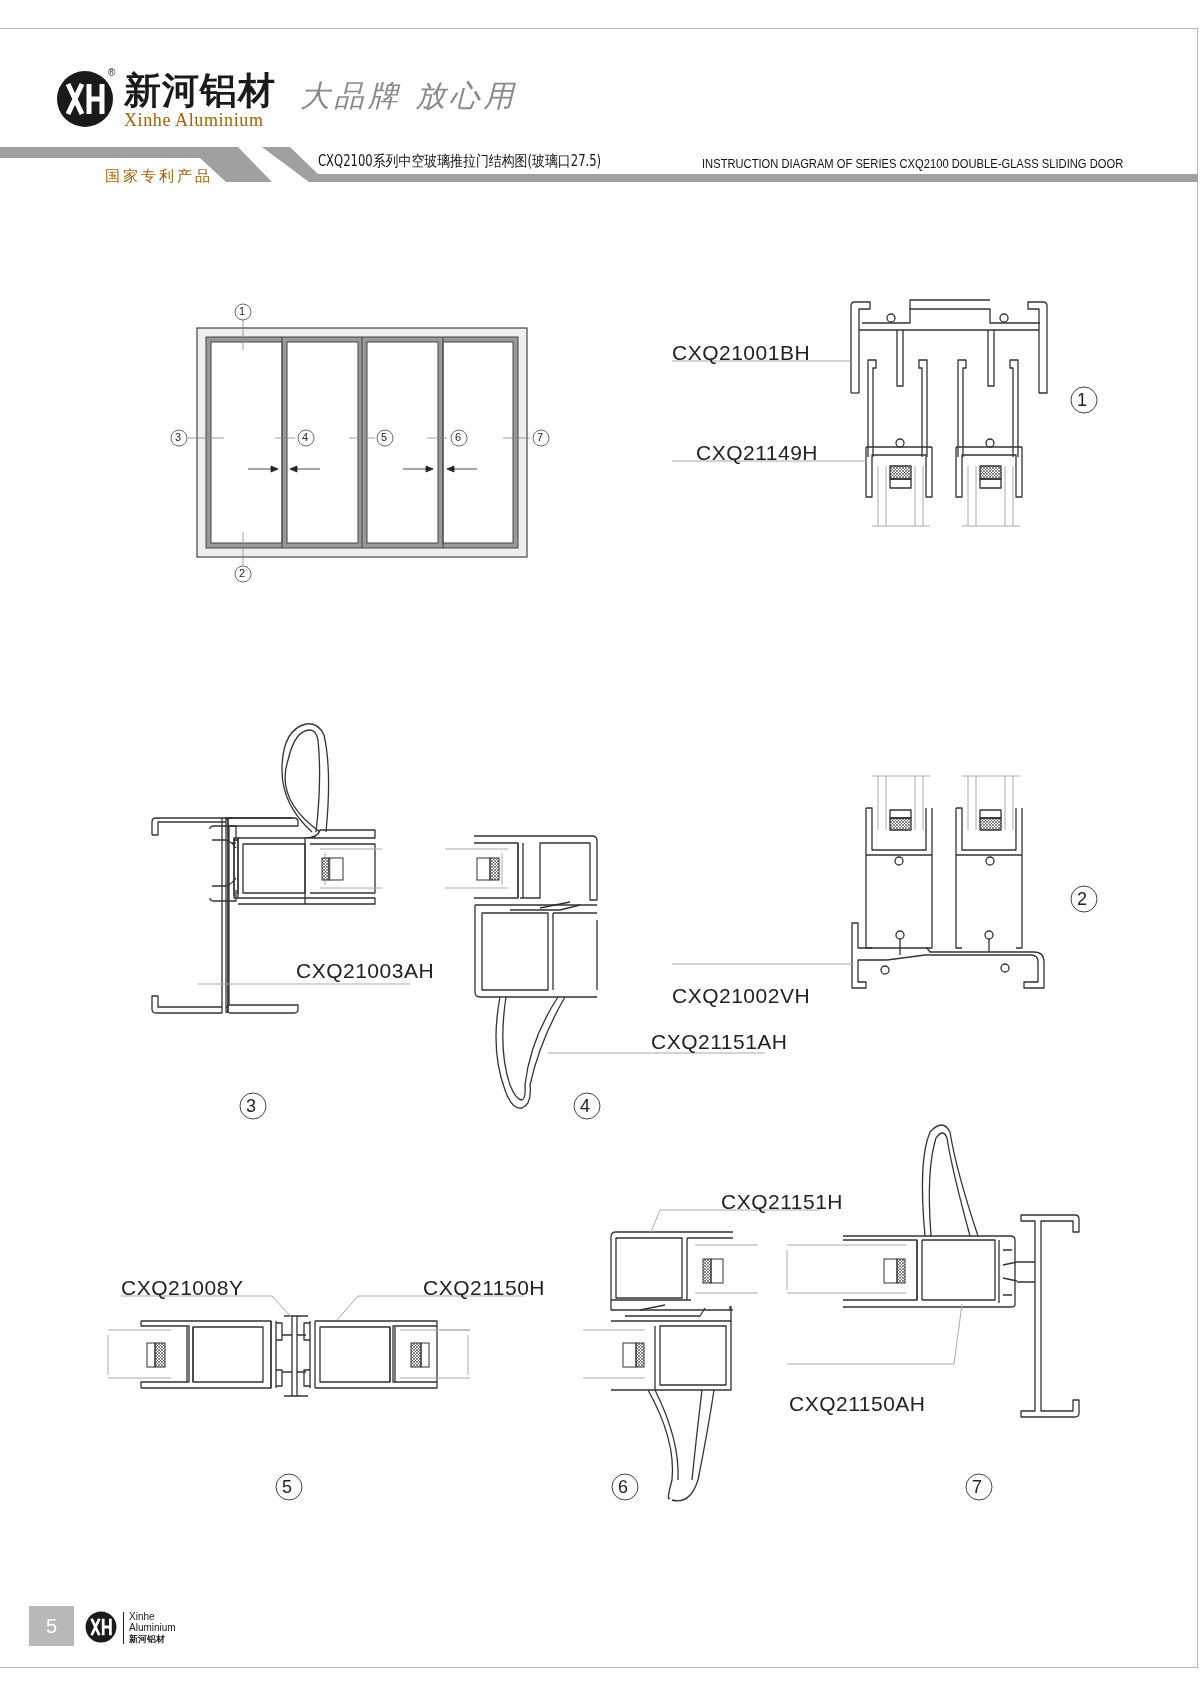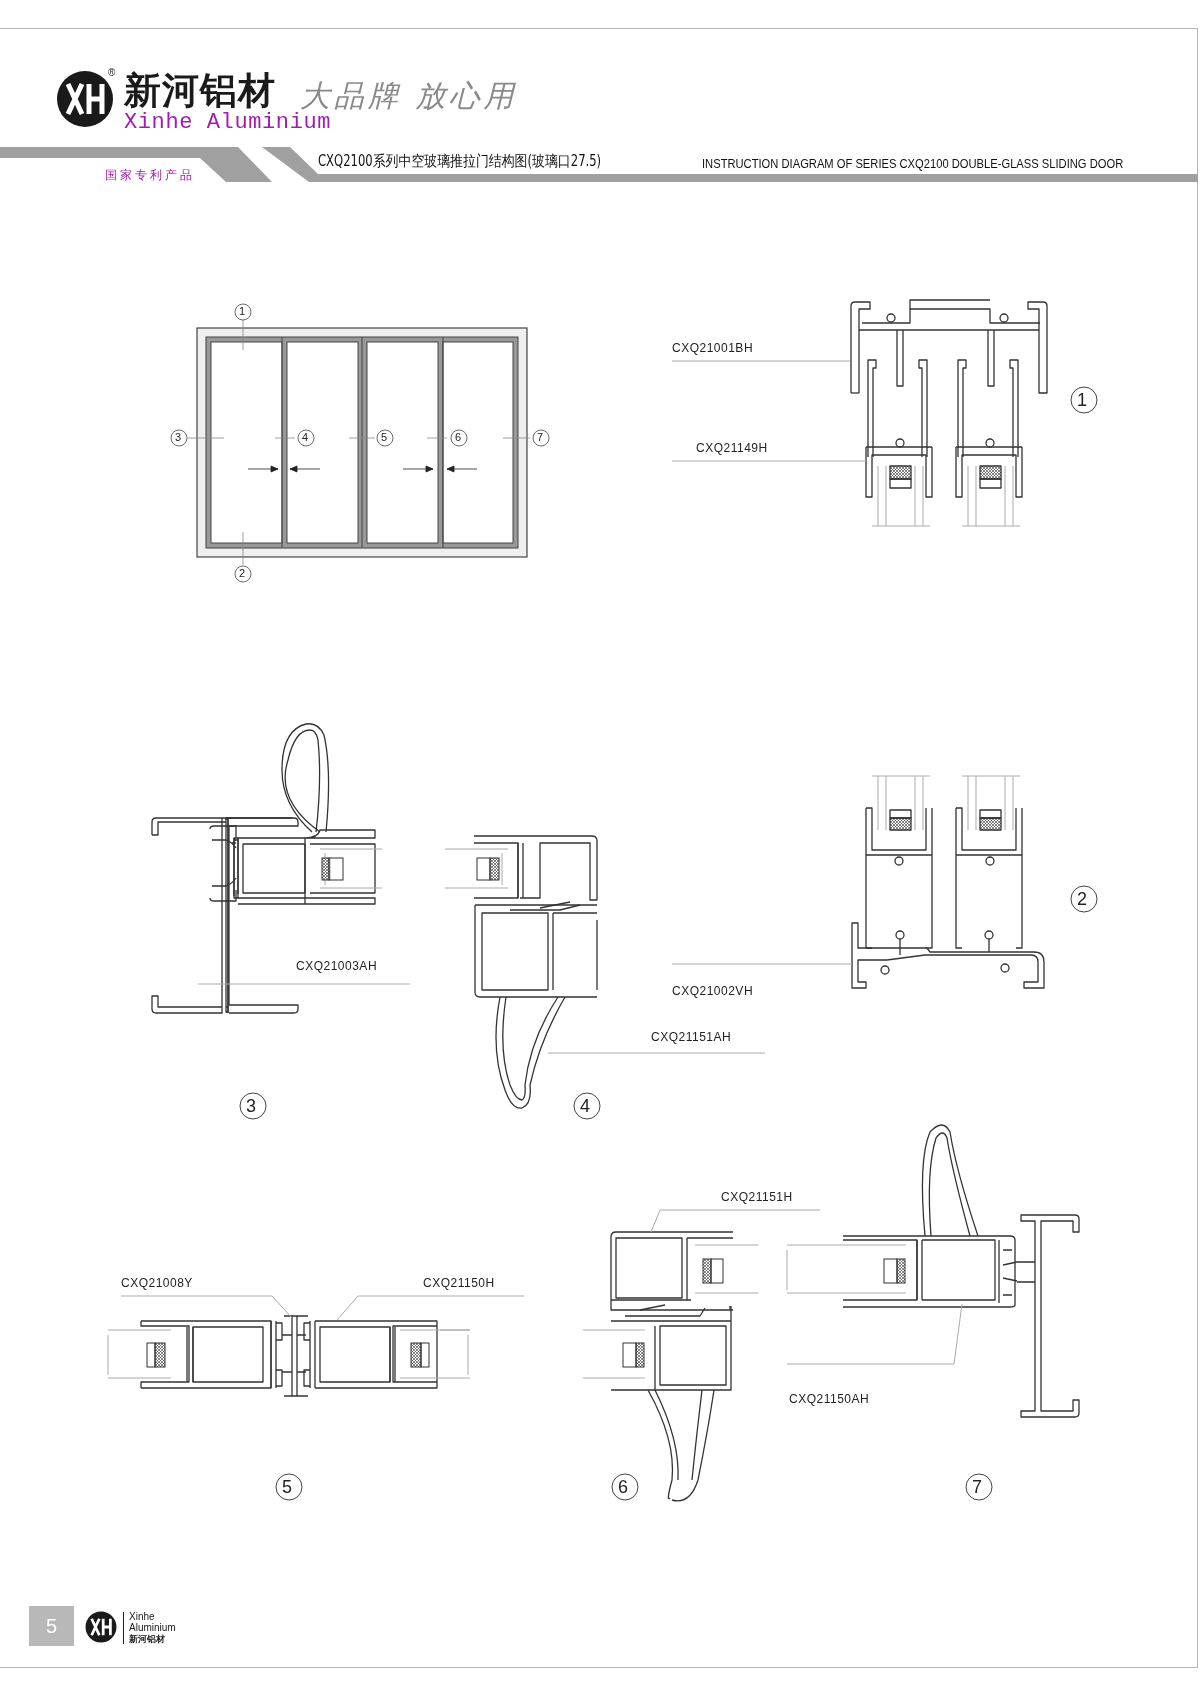--- a/index.html
+++ b/index.html
@@ -1,29 +1,29 @@
 <!DOCTYPE html>
 <html><head>
 <meta charset="utf-8">
 <style>
   html,body{margin:0;padding:0;background:#fff;}
   body{width:1200px;height:1697px;position:relative;overflow:hidden;font-family:"Liberation Sans",sans-serif;color:#222;}
   .page-border{position:absolute;left:0;top:28px;width:1198px;height:1640px;border:1.5px solid #b5b5b5;border-left:none;box-sizing:border-box;}
   .logo{position:absolute;left:56px;top:70px;}
   .logo-mark{position:absolute;left:0;top:0;}
   .brand-cn{position:absolute;left:70px;top:70px;font-family:"DejaVu Sans",sans-serif;font-weight:bold;font-size:37px;letter-spacing:1px;color:#1a1a1a;}
-  .brand-en{position:absolute;left:117px;top:111px;font-family:Liberation Mono, monospace;font-size:22px;color:#a21caf;letter-spacing:0.6px;}
+  .brand-en{position:absolute;left:117px;top:111px;font-family:Liberation Serif, serif;font-size:18px;color:#a16207;letter-spacing:0.6px;}
   .reg{position:absolute;left:108px;top:67px;font-size:10px;color:#222;}
   .slogan{position:absolute;left:300px;top:76px;font-family:"DejaVu Serif",serif;font-style:italic;font-size:30px;color:#8a8a8a;letter-spacing:4px;}
   .band{position:absolute;left:0;top:0;}
-  .patent{position:absolute;left:105px;top:167px;font-family:"DejaVu Sans",sans-serif;font-size:12px;letter-spacing:3px;color:#a21caf;}
+  .patent{position:absolute;left:105px;top:167px;font-family:"DejaVu Sans",sans-serif;font-size:15px;letter-spacing:3px;color:#a16207;}
   .title-cn{position:absolute;left:318px;top:152px;font-family:"DejaVu Sans Condensed","DejaVu Sans",sans-serif;font-size:15px;color:#111;transform:scaleX(0.86);transform-origin:left;white-space:nowrap;}
   .title-en{position:absolute;left:702px;top:156px;font-family:"Liberation Sans",sans-serif;font-size:13px;color:#111;transform:scaleX(0.86);transform-origin:left;white-space:nowrap;}
   .drawing{position:absolute;left:0;top:0;}
-  .lbl{position:absolute;font-family:"Liberation Sans",sans-serif;font-size:12px;color:#222;letter-spacing:0.5px;white-space:nowrap;}
+  .lbl{position:absolute;font-family:"Liberation Sans",sans-serif;font-size:21px;color:#222;letter-spacing:0.5px;white-space:nowrap;}
   .footer-page{position:absolute;left:29px;top:1606px;width:45px;height:40px;background:#b8b8b8;color:#fff;font-size:20px;text-align:center;line-height:40px;}
   .footer-en{position:absolute;left:129px;top:1611px;font-family:"Liberation Sans",sans-serif;font-weight:normal;font-size:10px;line-height:11px;color:#222;}
   .footer-cn{position:absolute;left:129px;top:1633px;font-family:"DejaVu Sans",sans-serif;font-weight:bold;font-size:9px;color:#222;}
   .footer-div{position:absolute;left:123px;top:1612px;width:1px;height:32px;background:#222;}
 </style>
 </head>
 <body>
 
 <div class="page-border"></div>
 

